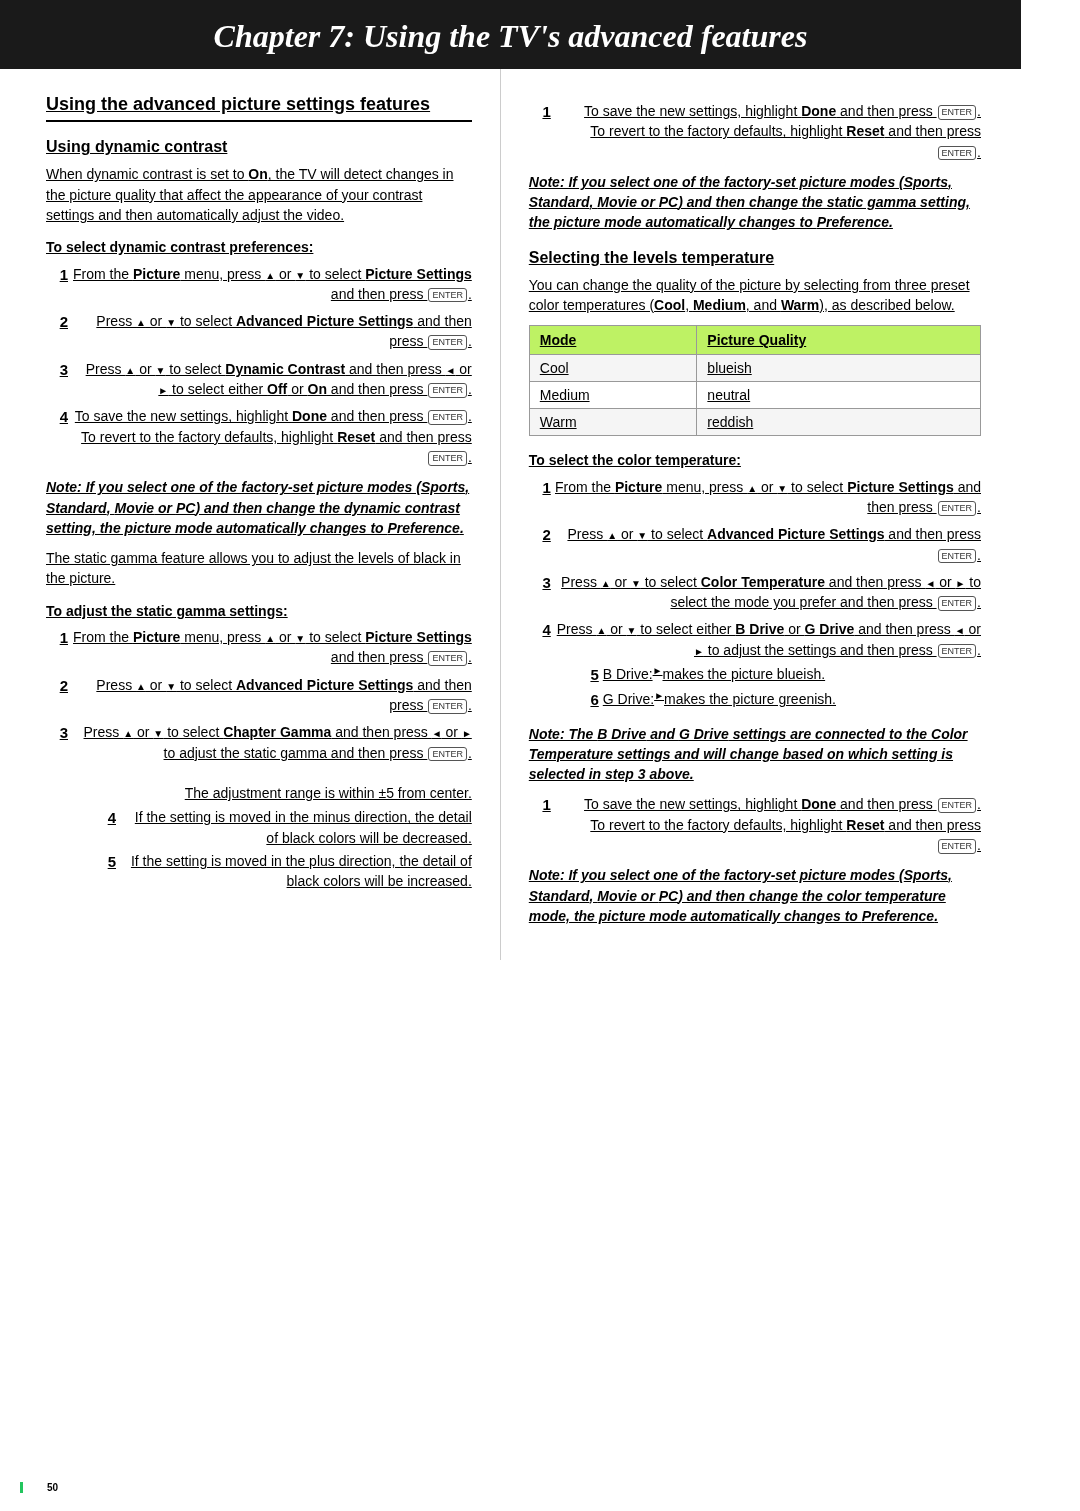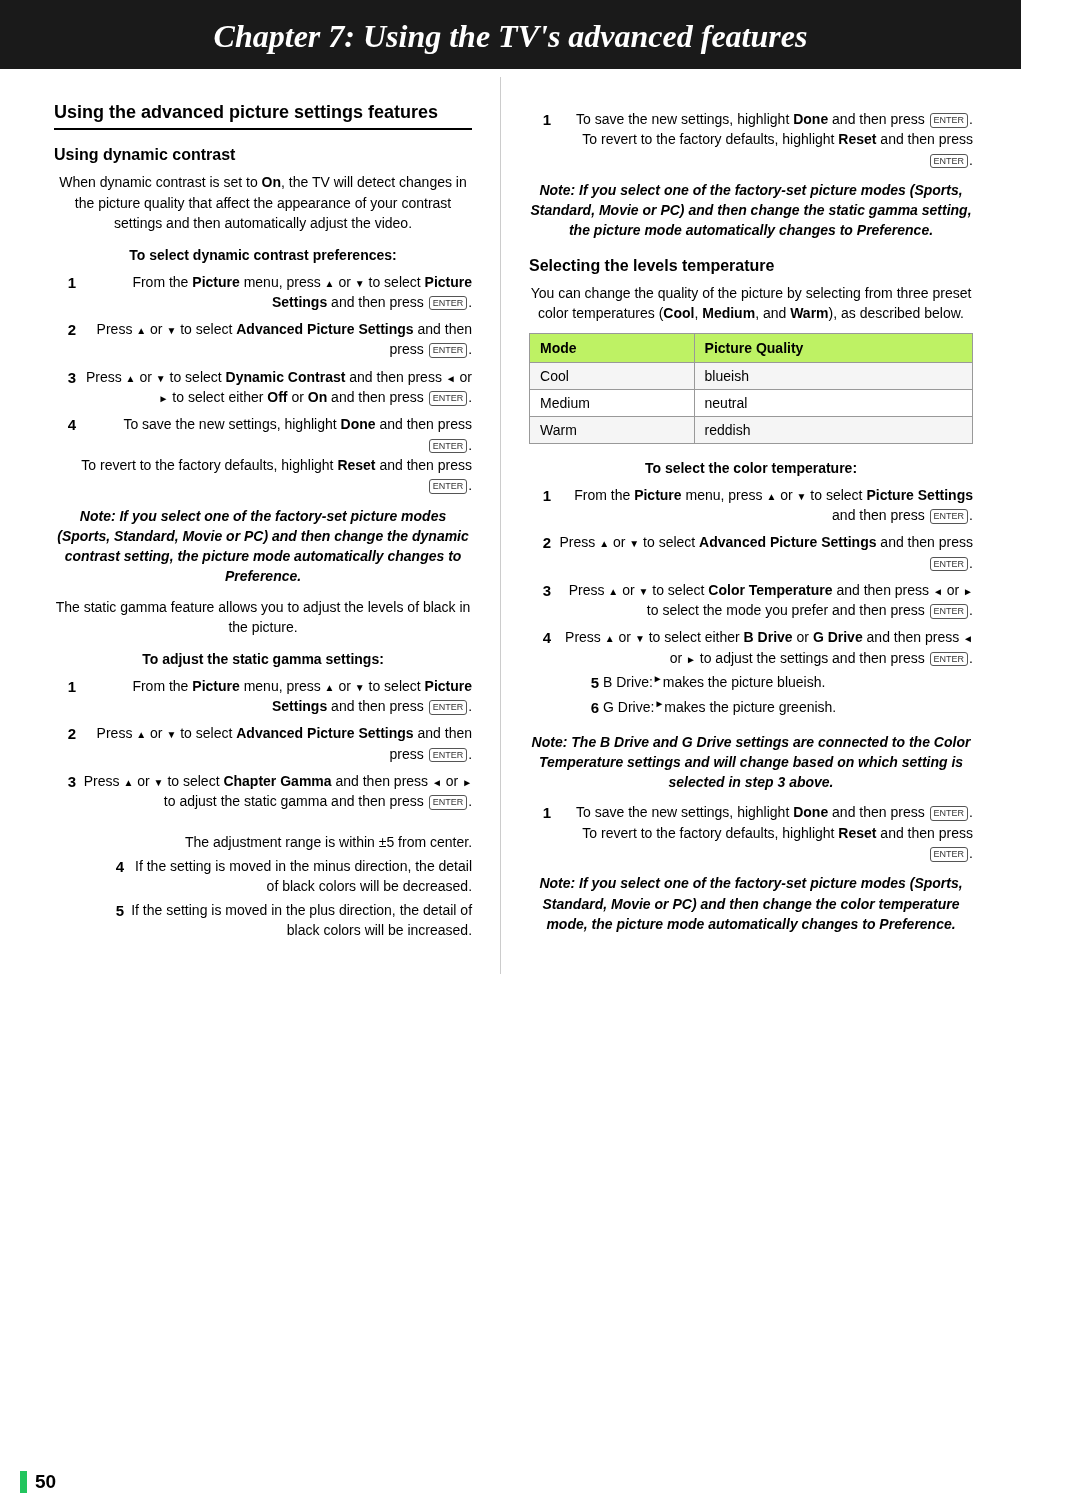--- a/index.html
+++ b/index.html
@@ -27,21 +27,22 @@
       font-size: 32px;
       font-style: italic;
       font-weight: bold;
       color: #fff;
       font-family: Georgia, serif;
     }
     
     .content-area {
       display: flex;
       gap: 0;
-      padding: 8px;
+      padding: 0;
+      text-decoration: underline;
     }
     .left-col {
       width: 510px;
       padding: 24px 28px 24px 46px;
       border-right: 1px solid #ccc;
     }
     .right-col {
       width: 530px;
       padding: 24px 40px 24px 28px;
     }
@@ -56,21 +57,20 @@
     }
     .subsection-title {
       font-size: 16px;
       font-weight: bold;
       margin-bottom: 8px;
       margin-top: 16px;
     }
     p {
       margin-bottom: 8px;
       line-height: 1.45;
-      text-align: center;
     }
     .instruction-label {
       font-weight: bold;
       margin: 12px 0 6px;
     }
     ol {
       list-style: none;
       counter-reset: steps;
       margin-left: 0;
       padding-left: 0;
@@ -154,23 +154,23 @@
       position: absolute;
       bottom: 18px;
       left: 0;
       right: 0;
       display: flex;
       align-items: center;
       padding: 0 20px;
     }
     .page-number {
       font-weight: bold;
-      font-size: 19px;
-      border-left: 7px solid #22c55e;
-      padding-left: 8px;
+      font-size: 10px;
+      border-left: 3px solid #22c55e;
+      padding-left: 24px;
     }
   </style>
 </head>
 <body>
 
 <div class="page-container">
 
   <div class="chapter-header">
     <div class="chapter-title">Chapter 7: Using the TV's advanced features</div>
   </div>

